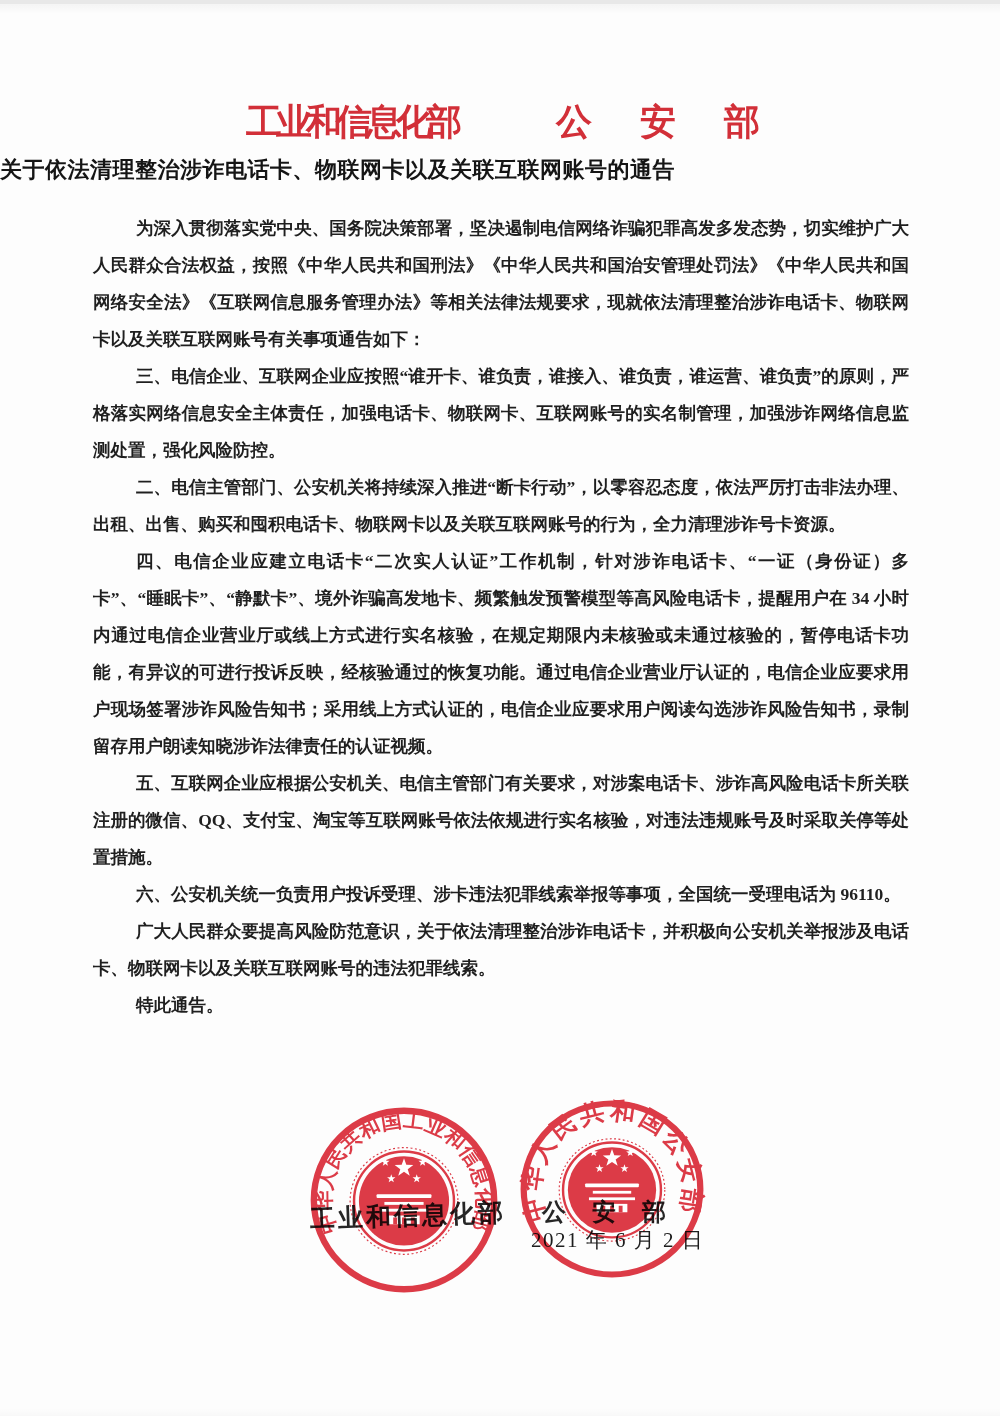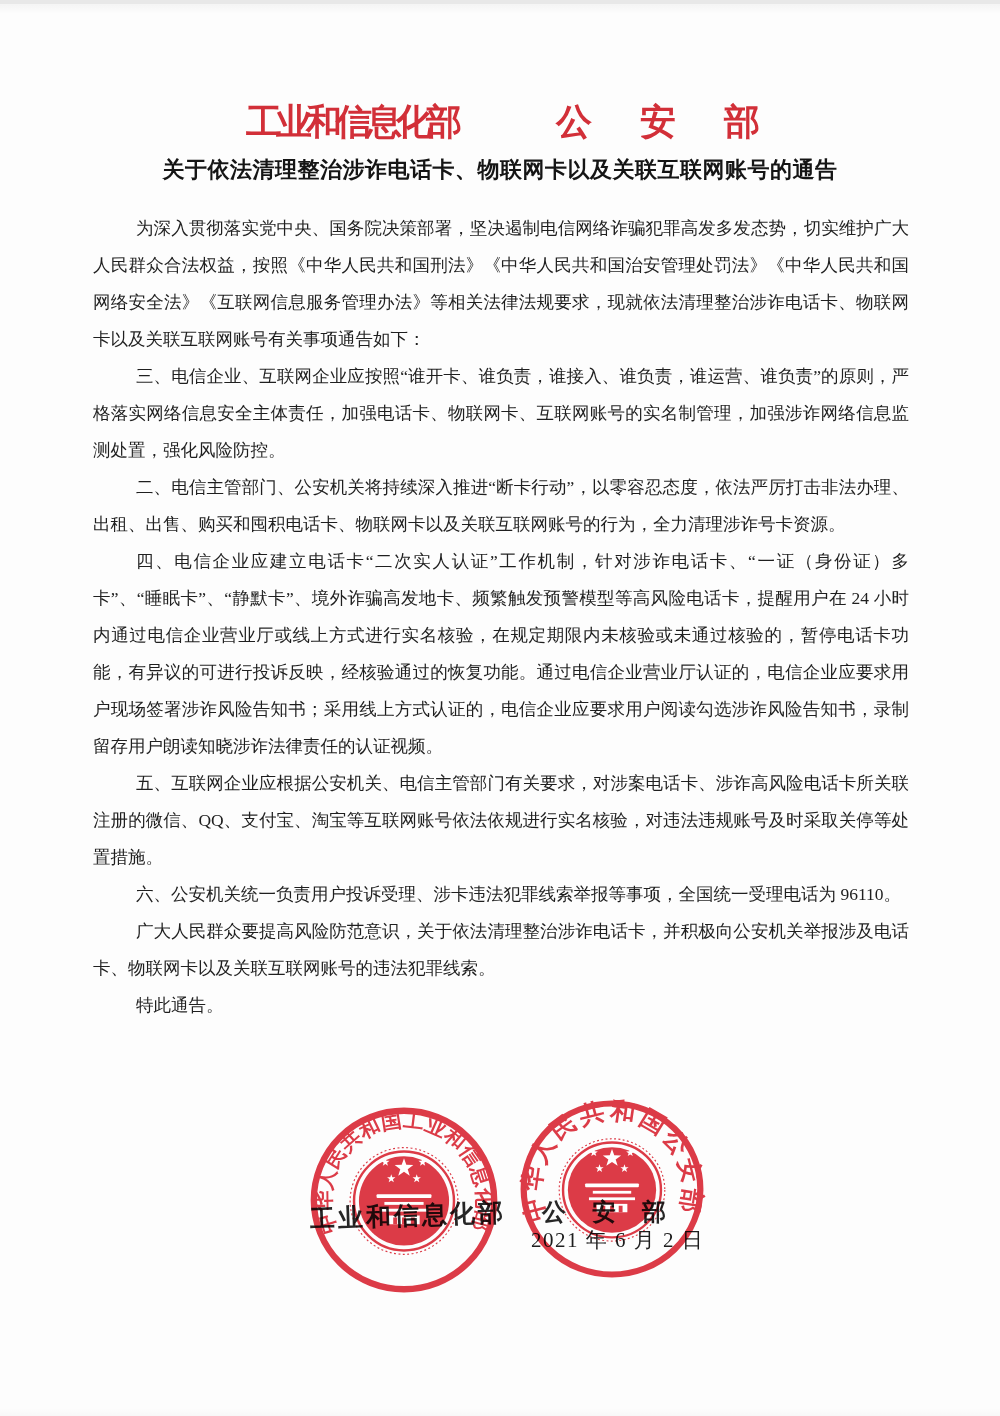--- a/index.html
+++ b/index.html
@@ -26,27 +26,27 @@
     font-size:36px;font-weight:bold;color:var(--header-red);
     letter-spacing:-6px;white-space:nowrap;
   }
   .ministry-right{
     position:absolute;left:556px;top:0;
     font-size:36px;font-weight:bold;color:var(--header-red);
     letter-spacing:6px;white-space:nowrap;
   }
   .doc-title{
     position:absolute;top:151px;left:0;width:100%;
-    text-align:center;font-size:22px;font-weight:bold;
+    text-align:left;font-size:22px;font-weight:bold;
     letter-spacing:0.5px;color:#151515;
   }
   .doc-body{
     position:absolute;top:206px;left:93px;width:816px;
     font-size:17.5px;line-height:37px;
-    text-align:justify;color:var(--ink);
+    text-align:justify;color:var(--ink);font-weight:bold;
   }
   .para{text-indent:43px;}
   
   .seal{position:absolute;}
   .seal-left{left:306px;top:1099px;width:196px;height:194px;}
   .seal-right{left:516px;top:1092px;width:192px;height:186px;}
   .seal svg{width:100%;height:100%;display:block;}
   .seal-ring{fill:none;stroke:var(--seal-red);stroke-width:6.5;}
   .ring-text{fill:var(--seal-red);font-weight:bold;font-family:"Liberation Serif","DejaVu Serif",serif;}
   .ring-text-14{font-size:21px;}
@@ -79,21 +79,21 @@
     <span class="ministry-left">工业和信息化部</span>
     <span class="ministry-right">公　安　部</span>
   </div>
 
   <div class="doc-title">关于依法清理整治涉诈电话卡、物联网卡以及关联互联网账号的通告</div>
 
   <div class="doc-body">
     <p class="para">为深入贯彻落实党中央、国务院决策部署，坚决遏制电信网络诈骗犯罪高发多发态势，切实维护广大人民群众合法权益，按照《中华人民共和国刑法》《中华人民共和国治安管理处罚法》《中华人民共和国网络安全法》《互联网信息服务管理办法》等相关法律法规要求，现就依法清理整治涉诈电话卡、物联网卡以及关联互联网账号有关事项通告如下：</p>
     <p class="para">三、电信企业、互联网企业应按照“谁开卡、谁负责，谁接入、谁负责，谁运营、谁负责”的原则，严格落实网络信息安全主体责任，加强电话卡、物联网卡、互联网账号的实名制管理，加强涉诈网络信息监测处置，强化风险防控。</p>
     <p class="para">二、电信主管部门、公安机关将持续深入推进“断卡行动”，以零容忍态度，依法严厉打击非法办理、出租、出售、购买和囤积电话卡、物联网卡以及关联互联网账号的行为，全力清理涉诈号卡资源。</p>
-    <p class="para">四、电信企业应建立电话卡“二次实人认证”工作机制，针对涉诈电话卡、“一证（身份证）多卡”、“睡眠卡”、“静默卡”、境外诈骗高发地卡、频繁触发预警模型等高风险电话卡，提醒用户在 24 小时内通过电信企业营业厅或线上方式进行实名核验，在规定期限内未核验或未通过核验的，暂停电话卡功能，有异议的可进行投诉反映，经核验通过的恢复功能。通过电信企业营业厅认证的，电信企业应要求用户现场签署涉诈风险告知书；采用线上方式认证的，电信企业应要求用户阅读勾选涉诈风险告知书，录制留存用户朗读知晓涉诈法律责任的认证视频。</p>
+    <p class="para">四、电信企业应建立电话卡“二次实人认证”工作机制，针对涉诈电话卡、“一证（身份证）多卡”、“睡眠卡”、“静默卡”、境外诈骗高发地卡、频繁触发预警模型等高风险电话卡，提醒用户在 34 小时内通过电信企业营业厅或线上方式进行实名核验，在规定期限内未核验或未通过核验的，暂停电话卡功能，有异议的可进行投诉反映，经核验通过的恢复功能。通过电信企业营业厅认证的，电信企业应要求用户现场签署涉诈风险告知书；采用线上方式认证的，电信企业应要求用户阅读勾选涉诈风险告知书，录制留存用户朗读知晓涉诈法律责任的认证视频。</p>
     <p class="para">五、互联网企业应根据公安机关、电信主管部门有关要求，对涉案电话卡、涉诈高风险电话卡所关联注册的微信、QQ、支付宝、淘宝等互联网账号依法依规进行实名核验，对违法违规账号及时采取关停等处置措施。</p>
     <p class="para">六、公安机关统一负责用户投诉受理、涉卡违法犯罪线索举报等事项，全国统一受理电话为 96110。</p>
     <p class="para">广大人民群众要提高风险防范意识，关于依法清理整治涉诈电话卡，并积极向公安机关举报涉及电话卡、物联网卡以及关联互联网账号的违法犯罪线索。</p>
     <p class="para">特此通告。</p>
   </div>
 
   <div class="seal seal-left">
     <svg viewBox="0 0 200 200" preserveAspectRatio="none">
       <defs>
         <path id="arc-left" d="M 32,131.7 A 75,75 0 1 1 168,131.7" fill="none"></path>

